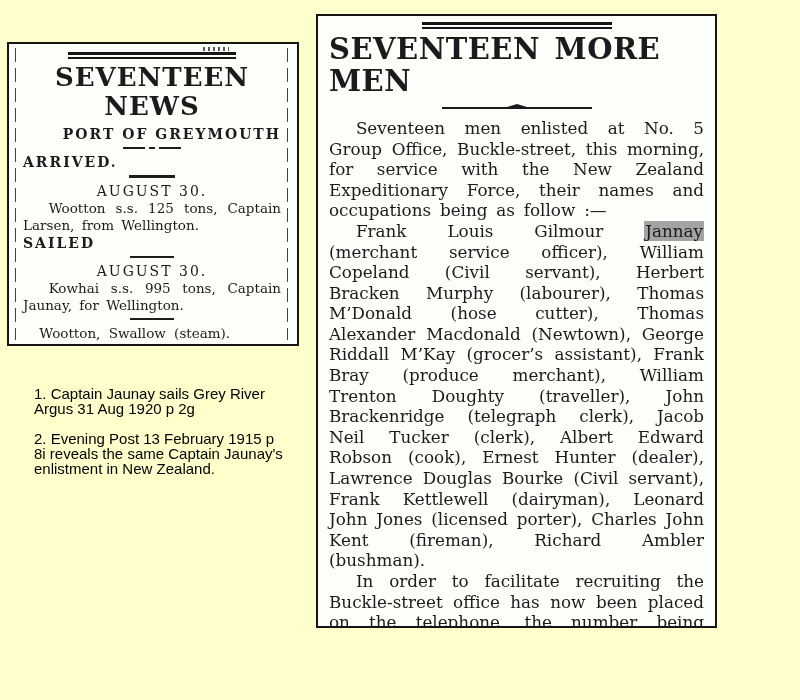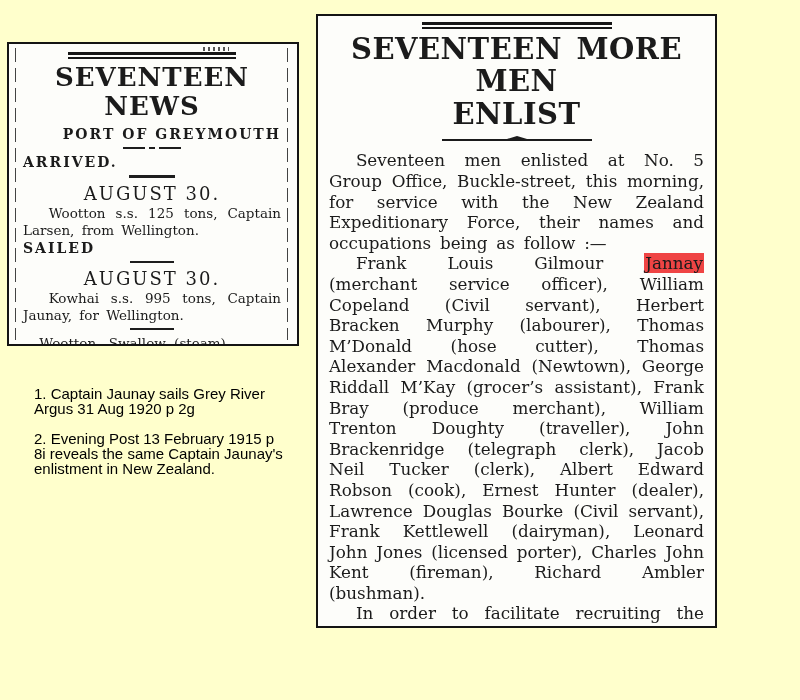--- a/index.html
+++ b/index.html
@@ -72,40 +72,40 @@
   }
   .shipping-sub {
     font-size: 14px; font-weight: bold; text-align: right;
     letter-spacing: 2px; margin-top: 6px;
   }
   .section-head {
     font-size: 14px; font-weight: bold; text-align: left;
     letter-spacing: 2px; margin-top: 2px;
   }
   .date-line {
-    font-size: 18px; text-align: center; letter-spacing: 2px; margin-top: 1px;
+    font-size: 14px; text-align: center; letter-spacing: 2px; margin-top: 1px;
   }
   .entry {
     font-size: 13.5px; line-height: 16.5px; text-align: justify;
     text-indent: 1.9em; word-spacing: 3px; margin-top: 1px;
   }
   .entry.single { text-align: left; }
 
   
   .clip-right .inner { padding: 6px 11px 0 11px; }
   .enlist-headline {
-    font-size: 29px; font-weight: bold; text-align: center;
+    font-size: 29px; font-weight: bold; text-align: left;
     line-height: 1.12; letter-spacing: 0.5px; word-spacing: 4px;
   }
   .body-copy {
     font-size: 16.8px; line-height: 20.6px; text-align: justify;
     word-spacing: 3.5px;
   }
   .body-copy p { text-indent: 1.6em; }
-  mark.hl { background: #ef4444; color: inherit; padding: 0 1px; }
+  mark.hl { background: #a3a3a3; color: inherit; padding: 0 1px; }
 
   
   .captions {
     position: absolute; left: 34px; top: 386px; width: 254px;
     font-family: "Liberation Sans", sans-serif;
     font-size: 15px; line-height: 15px; color: #000;
   }
   .captions .note { margin-bottom: 15px; }
 </style>
 </head>
@@ -147,21 +147,20 @@
     <div class="note">1. Captain Jaunay sails Grey River Argus 31 Aug 1920 p 2g</div>
     <div class="note">2. Evening Post 13 February 1915 p 8i reveals the same Captain Jaunay's enlistment in New Zealand.</div>
   </div>
 
   <div class="clipping clip-right">
     <div class="inner">
       <div class="double-rule" style="width:190px; margin-top:0;"></div>
 
       <div class="enlist-headline">
         <div>SEVENTEEN MORE MEN</div>
-        <div>ENLIST</div>
       </div>
 
       <div class="bump-rule"></div>
 
       <div class="body-copy">
         <p>Seventeen men enlisted at No. 5 Group Office, Buckle-street, this morning, for service with the New Zealand Expeditionary Force, their names and occupations being as follow :—</p>
         <p><span>Frank Louis Gilmour </span><mark class="hl">Jannay</mark><span> (merchant service officer), William Copeland (Civil servant), Herbert Bracken Murphy (labourer), Thomas M’Donald (hose cutter), Thomas Alexander Macdonald (Newtown), George Riddall M’Kay (grocer’s assistant), Frank Bray (produce merchant), William Trenton Doughty (traveller), John Brackenridge (telegraph clerk), Jacob Neil Tucker (clerk), Albert Edward Robson (cook), Ernest Hunter (dealer), Lawrence Douglas Bourke (Civil servant), Frank Kettlewell (dairyman), Leonard John Jones (licensed porter), Charles John Kent (fireman), Richard Ambler (bushman).</span></p>
         <p>In order to facilitate recruiting the Buckle-street office has now been placed on the telephone, the number being 2188.</p>
       </div>
     </div>

